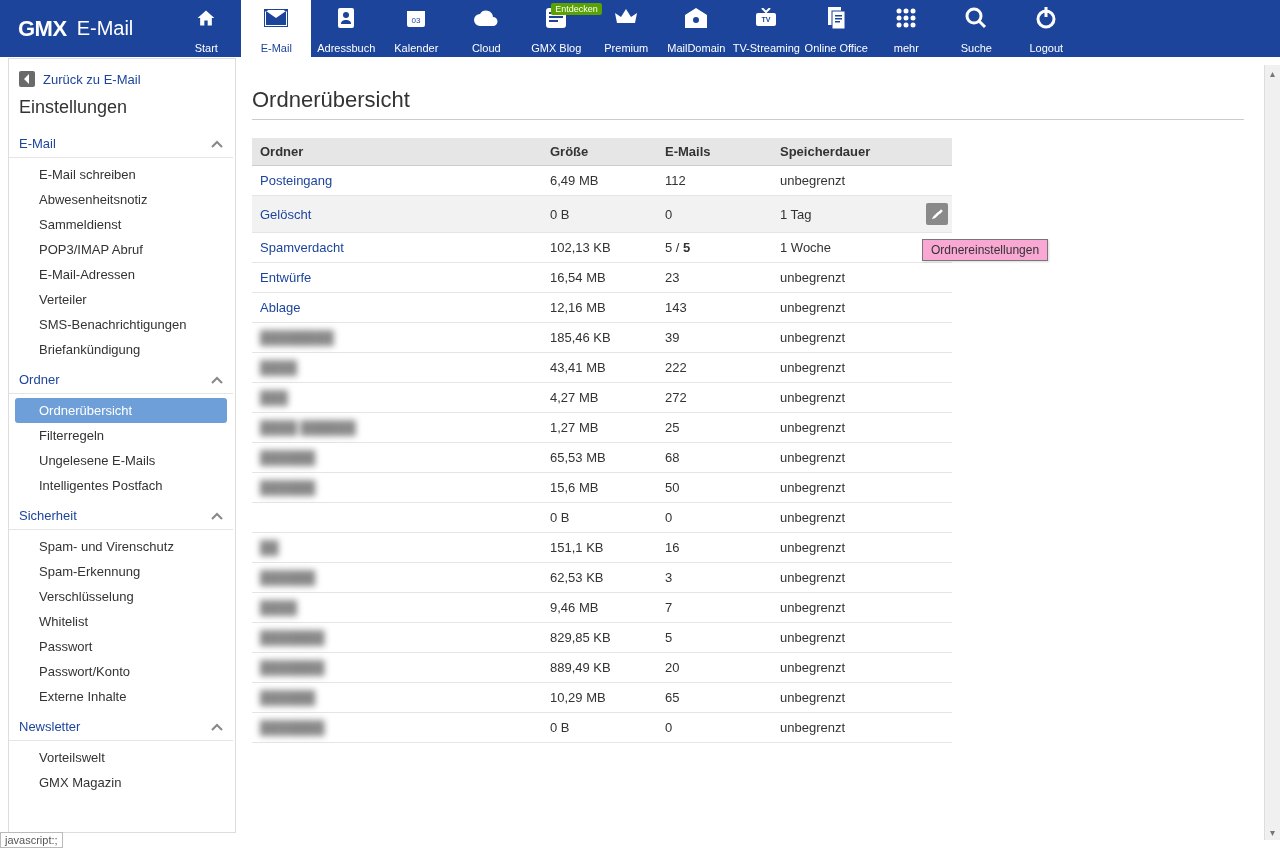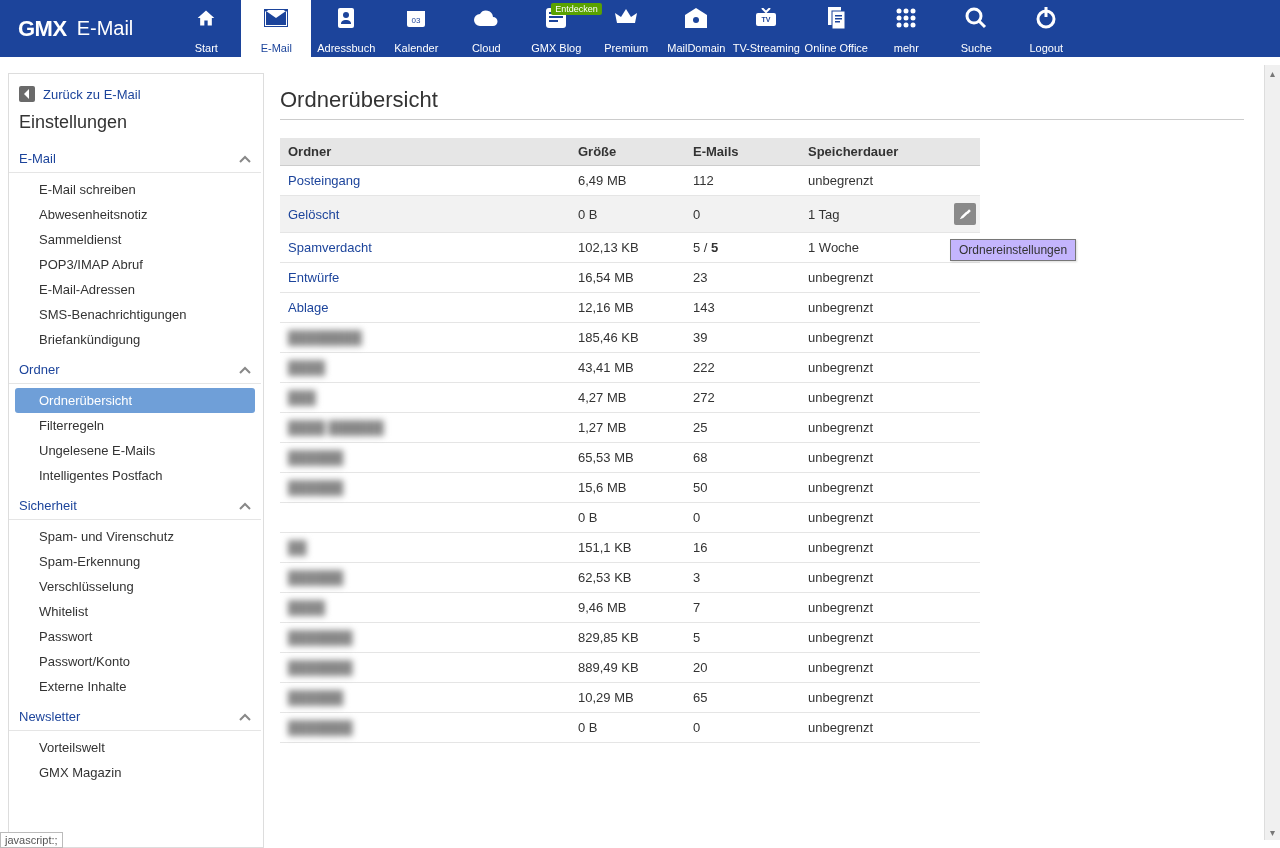--- a/index.html
+++ b/index.html
@@ -12,21 +12,21 @@
   .brand-text { font-size: 20px; font-weight:400; }
   .nav-items { display:flex; margin-left: 20px; }
   .nav-item { width: 70px; display:flex; flex-direction:column; align-items:center; justify-content:center; font-size:11px; cursor:pointer; position:relative; padding-top:2px; }
   .nav-item.active { background:#fff; color:#1c449b; }
   .nav-item .ico { height:24px; display:flex; align-items:center; justify-content:flex-end; margin-bottom:12px;}
   .nav-item .ico svg { fill: currentColor; }
   .nav-item .badge { position:absolute; top:3px; left:50%; transform:translateX(-10%); background:#5aa200; color:#fff; font-size:9px; padding:1px 4px; border-radius:2px;text-align:center; }
 
   
   .main { display:flex; height: 791px; background:#fff; }
-  .sidebar { width: 256px; border-right:1px solid #ddd; background:#fff; padding:12px 0 0 0; height:100%; overflow:hidden; position:relative; margin-left:8px; margin-top:16px; border:1px solid #ddd; height: calc(100% - 16px); }
+  .sidebar { width: 228px; border-right:1px solid #ddd; background:#fff; padding:12px 0 0 0; height:100%; overflow:hidden; position:relative; margin-left:8px; margin-top:1px; border:1px solid #ddd; height: calc(100% - 16px); }
   .sidebar-inner { height:100%; overflow-y:auto; padding-right:2px;}
   .back-link { display:flex; align-items:center; color:#1c449b; font-size:13px; padding:0 10px 8px 10px; cursor:pointer; }
   .back-link .sq { width:16px; height:16px; background:#6a6a6a; border-radius:2px; margin-right:8px; display:flex; align-items:center; justify-content:center; }
   .back-link .sq svg { fill:#fff; }
   .sidebar h2 { font-size:18px; font-weight:400; color:#333; padding:2px 10px 12px 10px; }
   .group-header { display:flex; justify-content:space-between; align-items:center; padding:6px 10px; color:#1c449b; font-size:13px; border-bottom:1px solid #e5e5e5; cursor:pointer; }
   .group-header .chev svg { fill:#888; }
   .group-items { padding:4px 0; }
   .group-items .item { padding:5px 10px 5px 30px; font-size:13px; color:#333; cursor:pointer; }
   .group-items .item.selected { background:#6f9fd8; color:#fff; border-radius:3px; margin:0 6px; padding-left:24px;}
@@ -37,21 +37,21 @@
   table.folders { width: 700px; border-collapse:collapse; }
   table.folders thead th { background:#e6e6e6; text-align:left; padding:6px 8px; font-size:13px; font-weight:bold; border-bottom:1px solid #ccc; }
   table.folders td { padding:7px 8px; border-bottom:1px solid #e5e5e5; font-size:13px; vertical-align:middle; }
   table.folders td.name a { color:#1c449b; text-decoration:none; }
   table.folders tr.blur td.name span { filter: blur(3px); color:#888; }
   table.folders tr.hovered { background:#f2f2f2; }
   .wrench-cell { width:28px; text-align:right; padding-right:4px !important;}
   .wrench { width:22px; height:22px; background:#8a8a8a; display:inline-flex; align-items:center; justify-content:center; border-radius:2px;}
   .wrench svg { fill:#fff; }
 
-  .tooltip-box { position:absolute; background:#c4b5fd; border:1px solid #777; padding:3px 8px; font-size:12px; box-shadow:1px 1px 2px rgba(0,0,0,0.15); white-space:nowrap; }
+  .tooltip-box { position:absolute; background:#f9a8d4; border:1px solid #777; padding:3px 8px; font-size:12px; box-shadow:1px 1px 2px rgba(0,0,0,0.15); white-space:nowrap; }
 
   .right-scroll { width:16px; background:#f0f0f0; border-left:1px solid #ddd; margin-top:8px; height: calc(100% - 16px);}
   .right-scroll .arrow { height:16px; display:flex; align-items:center; justify-content:center; color:#777; font-size:10px;}
   .right-scroll .track { height: calc(100% - 32px); position:relative;}
   
   .status-bar { position:absolute; bottom:0; left:0; background:#fff; border:1px solid #bbb; font-size:11px; padding:1px 4px; color:#555;}
   
   
   .sidebar-inner::-webkit-scrollbar { width:14px; }
   .sidebar-inner::-webkit-scrollbar-track { background:#f0f0f0; }
@@ -224,20 +224,21 @@
             <span class="chev"><svg width="12" height="8" viewBox="0 0 12 8">
                 <path d="M1 7l5-5 5 5" fill="none" stroke="#888" stroke-width="2"></path>
               </svg></span>
           </div>
           <div class="group-items">
             <div class="item">E-Mail schreiben</div>
             <div class="item">Abwesenheitsnotiz</div>
             <div class="item">Sammeldienst</div>
             <div class="item">POP3/IMAP Abruf</div>
             <div class="item">E-Mail-Adressen</div>
+            <div class="item">Verteiler</div>
             <div class="item">SMS-Benachrichtigungen</div>
             <div class="item">Briefankündigung</div>
           </div>
           <div class="group-header">
             <span>Ordner</span>
             <span class="chev"><svg width="12" height="8" viewBox="0 0 12 8">
                 <path d="M1 7l5-5 5 5" fill="none" stroke="#888" stroke-width="2"></path>
               </svg></span>
           </div>
           <div class="group-items">

